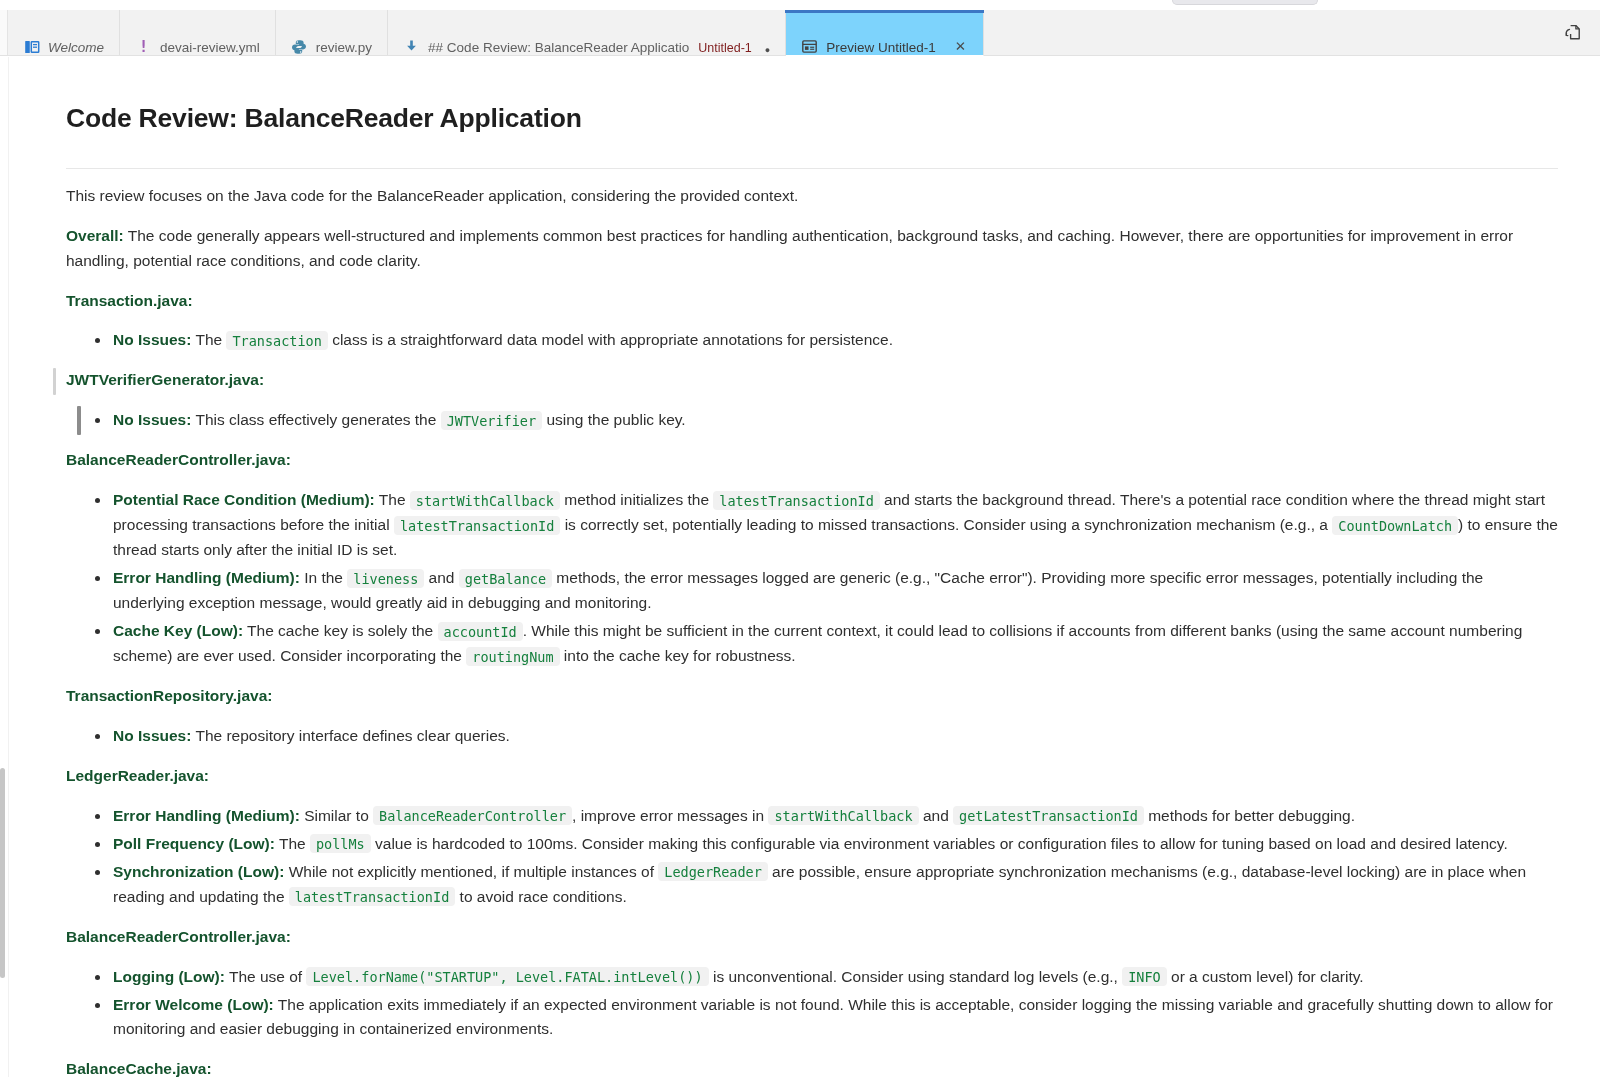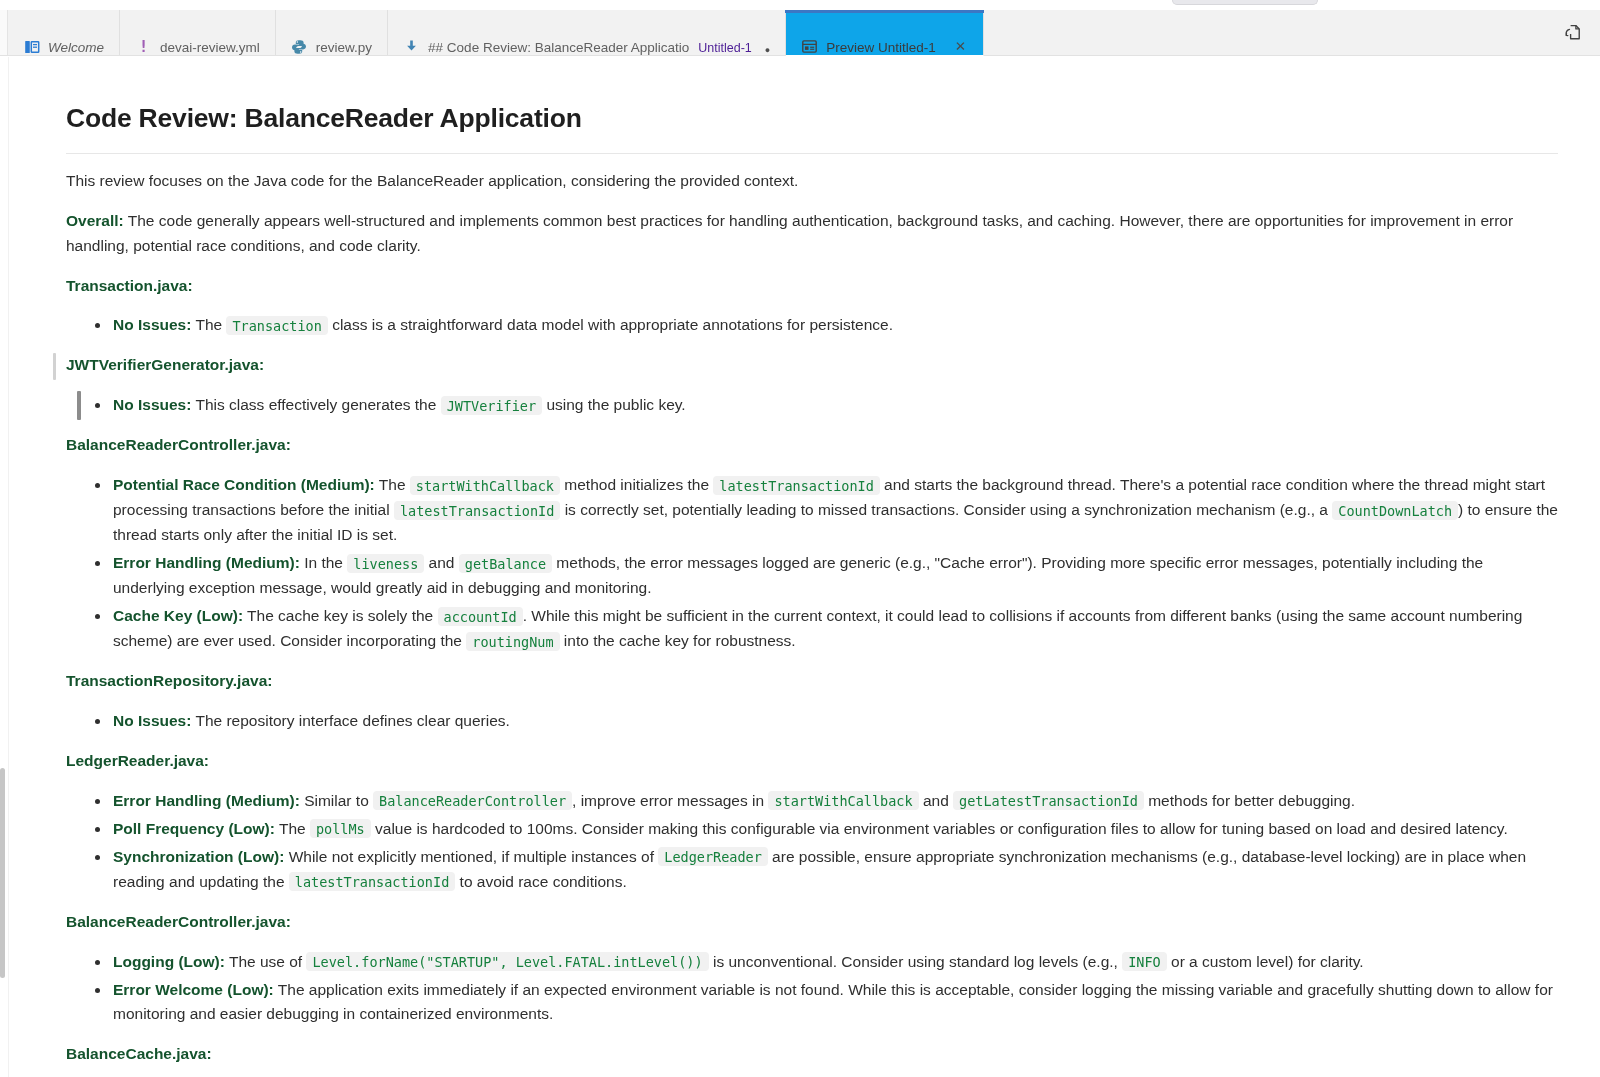--- a/index.html
+++ b/index.html
@@ -26,53 +26,53 @@
   }
   .tab-gutter { width: 8px; background: #fafafa; border-right: 1px solid #e4e4e4; }
   .tab-strip { display: flex; align-items: stretch; }
   .tab {
     display: flex; align-items: flex-end; gap: 8px; padding: 0 15px;
     border-right: 1px solid #e0e0e0; background: #f2f2f2;
     font-size: 13.5px; color: #616161; white-space: nowrap; cursor: pointer;
     position: relative;
   }
   .tab.active {
-    background: #0ea5e9; color: #3b3b3b;
+    background: #7dd3fc; color: #3b3b3b;
     margin-bottom: -1px; border-bottom: 1px solid #ffffff;
   }
   .tab.active::before {
     content: ""; position: absolute; top: 0; left: -1px; right: -1px; height: 3px;
     background: var(--accent, #3c77c4);
   }
   .tab-label.italic { font-style: italic; }
   .tab-icon { display: inline-flex; width: 17px; height: 17px; align-items: center; justify-content: center; flex: 0 0 auto; }
   .tab-icon svg { display: block; }
   .yaml-glyph { font-weight: 700; font-size: 16px; line-height: 1; font-family: "DejaVu Sans Mono", monospace; }
-  .tab .detail { color: #4c1d95; font-size: 12.5px; margin-left: 1px; }
+  .tab .detail { color: #7f1d1d; font-size: 12.5px; margin-left: 1px; }
   .tab .dot { color: #4f4f4f; font-size: 9px; margin-left: 5px; }
   .tab .close { margin-left: 9px; color: #4a4a4a; font-size: 13.5px; padding: 1px 2px; border-radius: 3px; }
   .tab-actions { margin-left: auto; display: flex; align-items: center; padding-right: 15px; }
   .action-btn { display: inline-flex; padding: 2px; cursor: pointer; }
 
   
   .content {
     position: absolute; top: 57px; left: 0; right: 0; bottom: 0;
     background: #ffffff; overflow: hidden;
     padding: 40px 42px 0 66px;
     font-size: 15.5px; line-height: 1.61; color: #2f2f2f;
   }
   .left-edge { position: absolute; left: 8px; top: 57px; bottom: 0; width: 1px; background: #f1f1f1; z-index: 1; }
   .left-scrollbar {
     position: absolute; left: 0; top: 768px; width: 5px; height: 210px;
     background: #c6c6c6; border-radius: 3px; z-index: 4;
   }
 
   h1.md-title {
     font-size: 26.5px; font-weight: 700; color: #1f1f1f; letter-spacing: -0.2px;
-    margin: 0 0 15px; padding-bottom: 13px; border-bottom: 1px solid #e7e7e7;
+    margin: 0 0 15px; padding-bottom: 28px; border-bottom: 1px solid #e7e7e7;
   }
   .md-p { margin: 0 0 15px; position: relative; }
   .md-p strong, .md-li strong { font-weight: 700; color: #14532d; }
   .md-ul { margin: 0 0 15px; padding-left: 45px; list-style: disc; }
   .md-li { margin: 0; padding-left: 2px; position: relative; }
   .md-li + .md-li { margin-top: 3px; }
   .md-li::marker { color: #2f2f2f; }
 
   code.inline {
     font-family: "DejaVu Sans Mono", "Liberation Mono", monospace;

